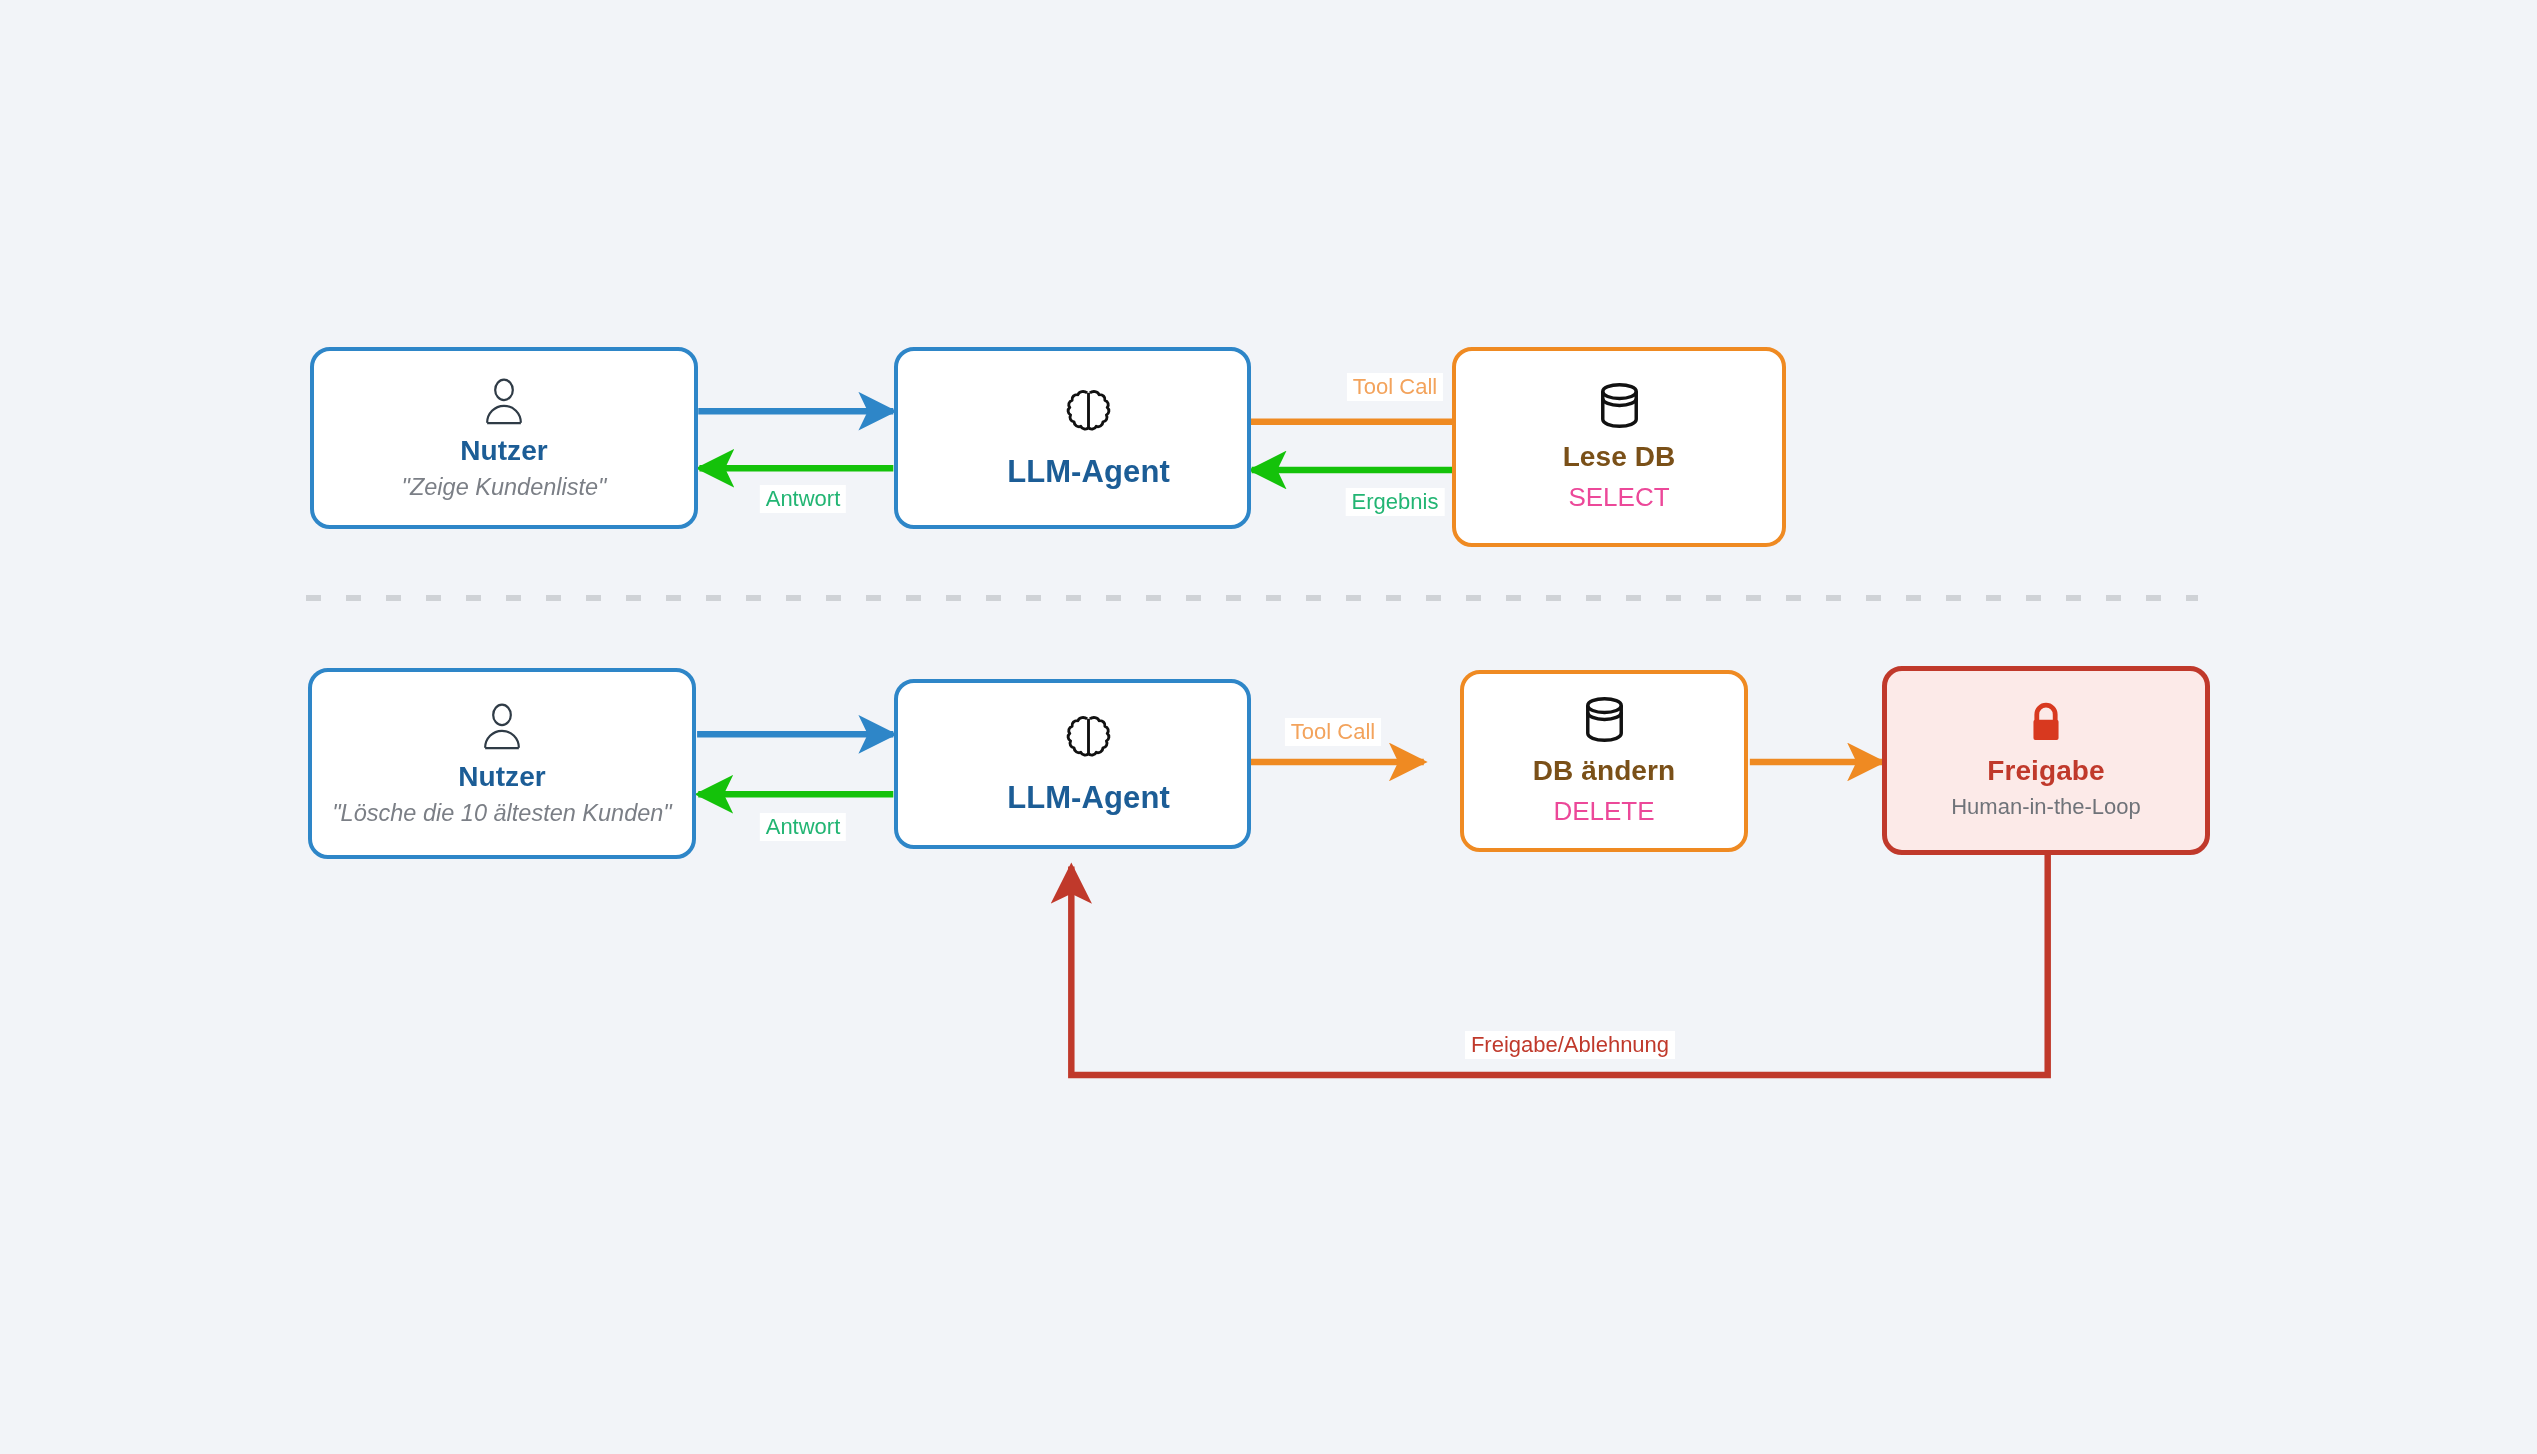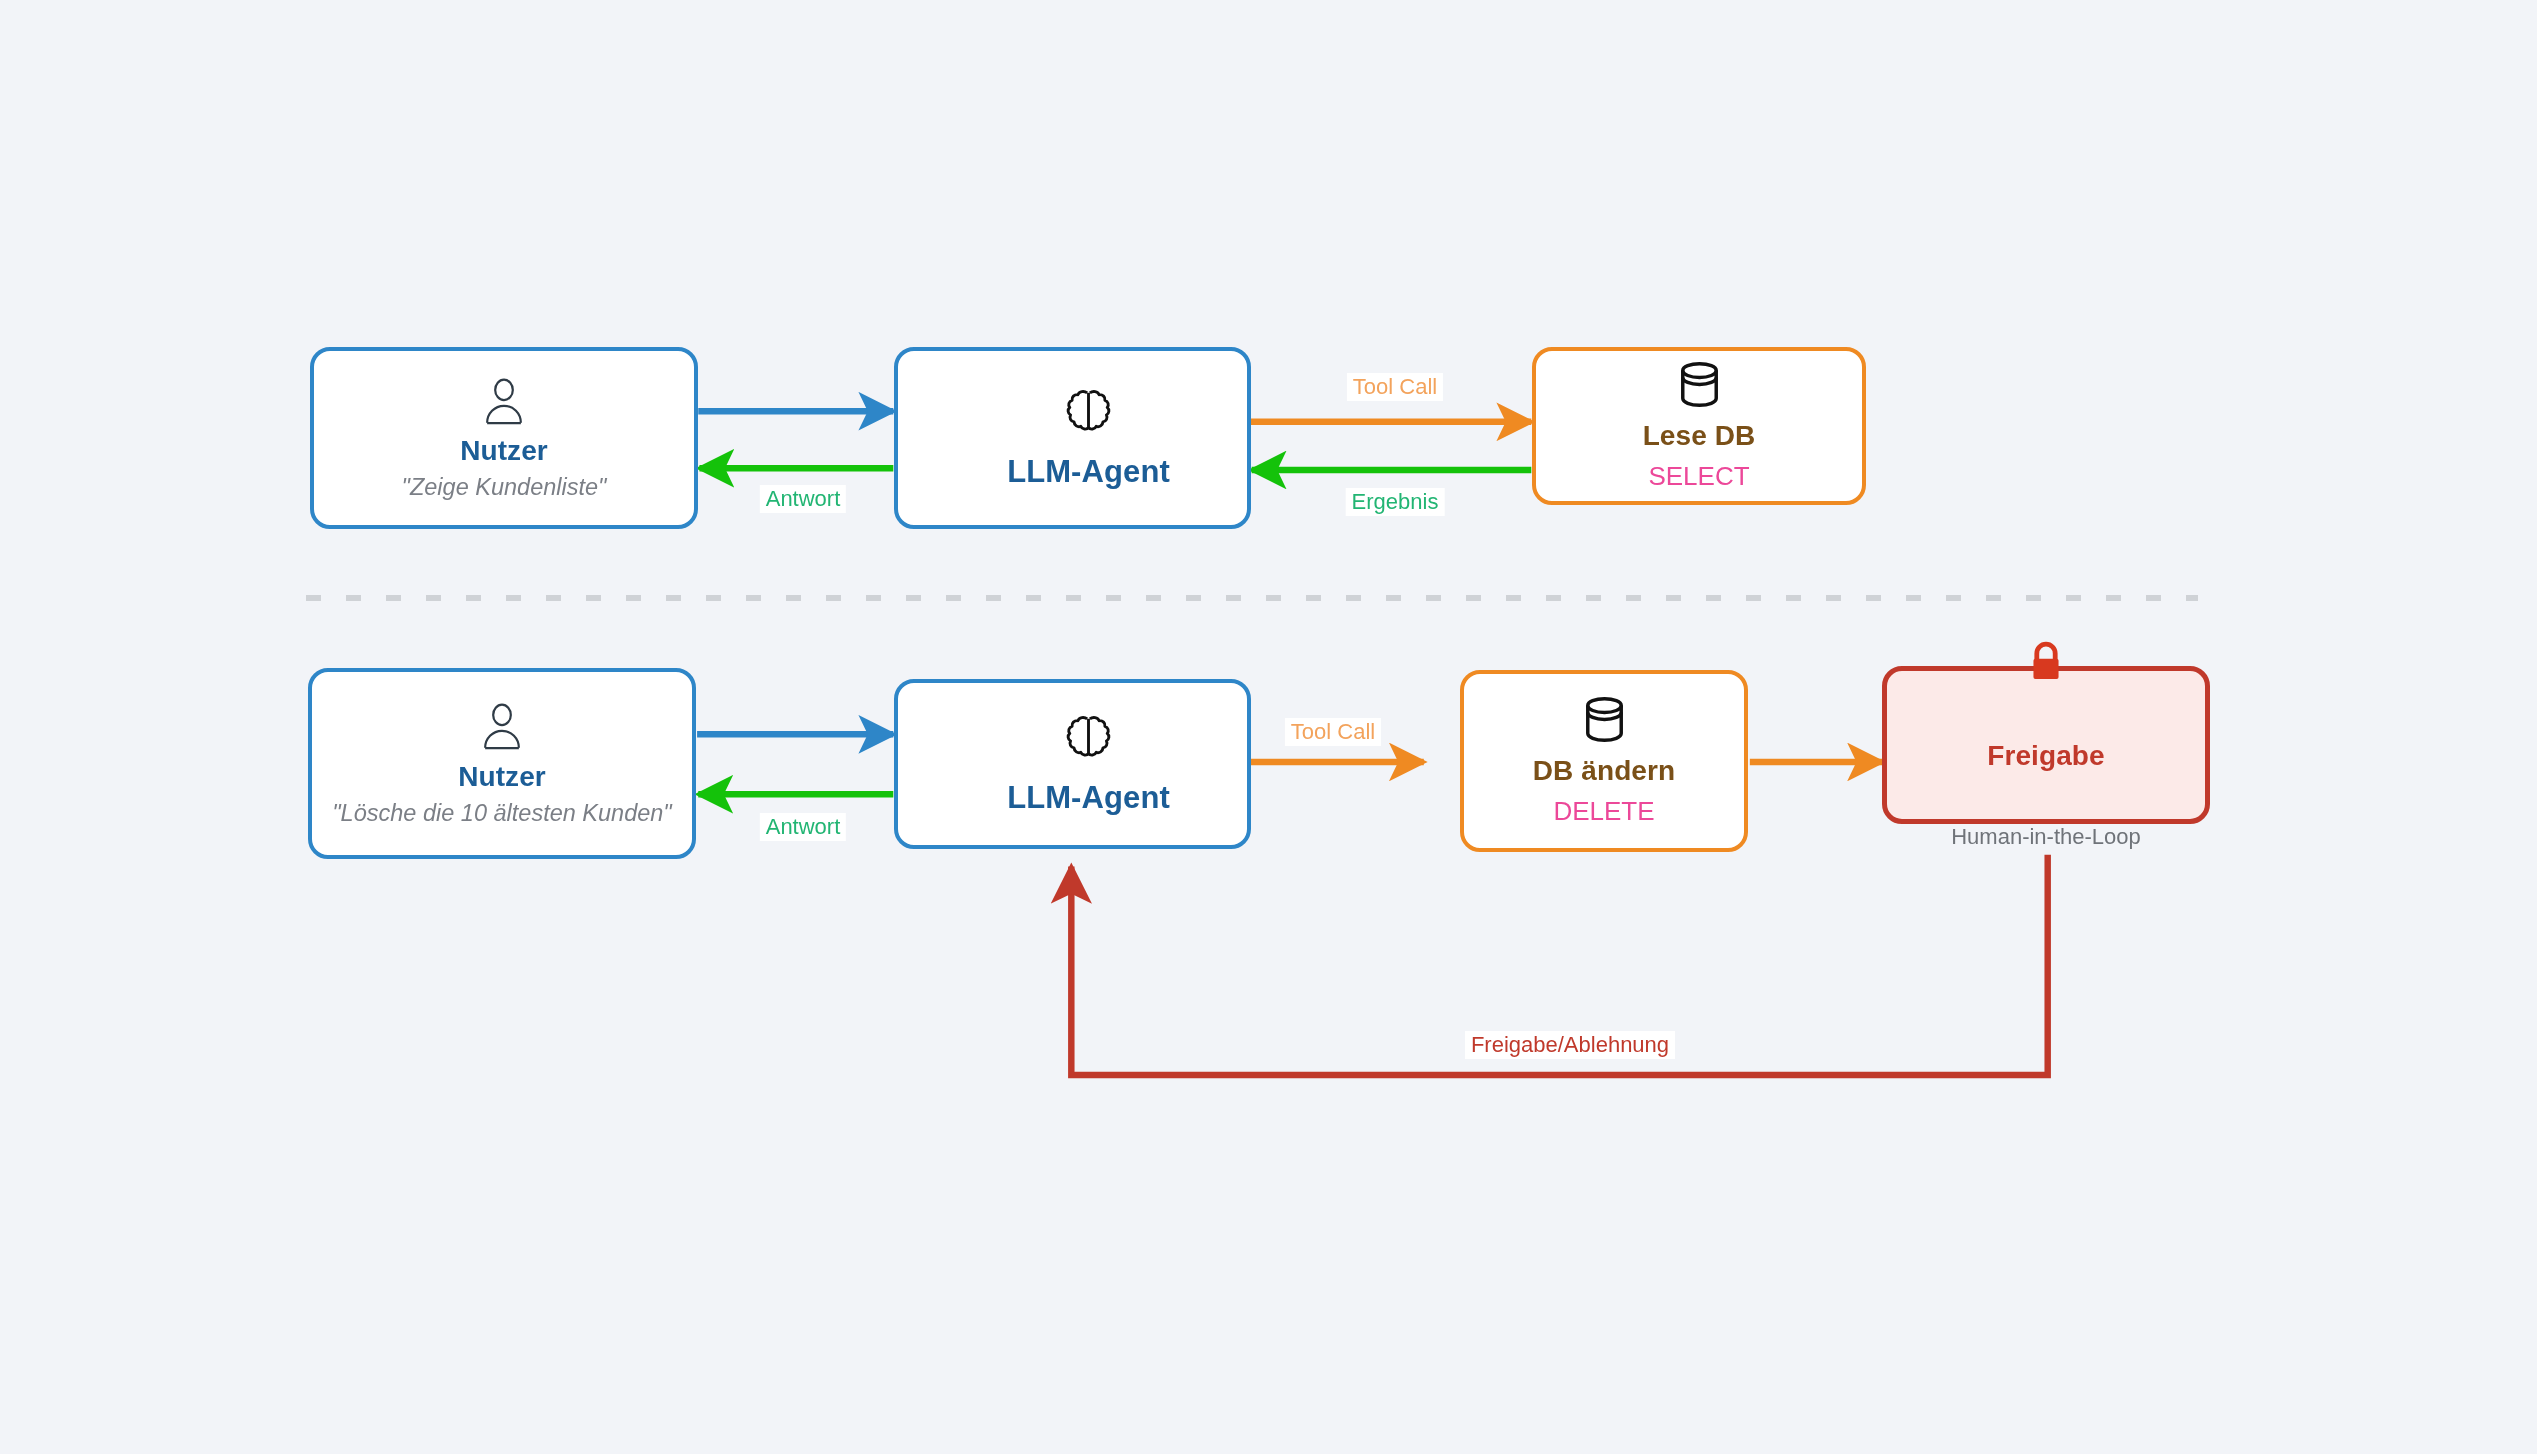--- a/index.html
+++ b/index.html
@@ -190,21 +190,21 @@
     <span class="icon">
       <svg width="51" height="54" viewBox="0 0 26 28" fill="none" stroke="#111111" stroke-width="1.5" stroke-linejoin="round">
         <path d="M12.3 3.1c-1.6-1.3-4.1-.9-4.8.9-1.9-.2-3.3 1.2-3 2.9-1.7.5-2.3 2.5-1.2 3.7-1.3 1.1-1.1 3.1.4 3.9-.8 1.5.1 3.3 1.8 3.6.1 1.8 1.9 2.9 3.5 2.3.7 1.6 3 1.9 4.1.6"></path>
         <path d="M13.7 3.1c1.6-1.3 4.1-.9 4.8.9 1.9-.2 3.3 1.2 3 2.9 1.7.5 2.3 2.5 1.2 3.7 1.3 1.1 1.1 3.1-.4 3.9.8 1.5-.1 3.3-1.8 3.6-.1 1.8-1.9 2.9-3.5 2.3-.7 1.6-3 1.9-4.1.6"></path>
         <line x1="13" y1="3" x2="13" y2="21.3"></line>
       </svg>
     </span>
     <span class="title">LLM-Agent</span>
   </div>
 
-  <div class="node tool" style="left:1532px; top:347px; width:334px; height:158px;">
+  <div class="node tool" style="left:1452px; top:347px; width:334px; height:200px;">
     <span class="icon">
       <svg width="45" height="51" viewBox="0 0 22 25" fill="none" stroke="#111111" stroke-width="1.7">
         <ellipse cx="11" cy="5.2" rx="8.2" ry="3.4"></ellipse>
         <path d="M2.8 5.2v13.6c0 1.9 3.7 3.4 8.2 3.4s8.2-1.5 8.2-3.4V5.2"></path>
         <path d="M2.8 8.6c0 1.9 3.7 3.4 8.2 3.4s8.2-1.5 8.2-3.4"></path>
       </svg>
     </span>
     <span class="title">Lese DB</span>
     <span class="subtitle">SELECT</span>
   </div>
@@ -241,21 +241,21 @@
       <svg width="45" height="51" viewBox="0 0 22 25" fill="none" stroke="#111111" stroke-width="1.7">
         <ellipse cx="11" cy="5.2" rx="8.2" ry="3.4"></ellipse>
         <path d="M2.8 5.2v13.6c0 1.9 3.7 3.4 8.2 3.4s8.2-1.5 8.2-3.4V5.2"></path>
         <path d="M2.8 8.6c0 1.9 3.7 3.4 8.2 3.4s8.2-1.5 8.2-3.4"></path>
       </svg>
     </span>
     <span class="title">DB ändern</span>
     <span class="subtitle">DELETE</span>
   </div>
 
-  <div class="node approval" style="left:1882px; top:666px; width:328px; height:158px;gap:45px;">
+  <div class="node approval" style="left:1882px; top:666px; width:328px; height:189px;">
     <span class="icon">
       <svg width="38" height="46" viewBox="0 0 18 22" fill="none">
         <path d="M4.6 9.2V6.4a4.4 4.4 0 0 1 8.8 0v2.8" stroke="#d8391f" stroke-width="2.3" fill="none"></path>
         <rect x="3.0" y="9.0" width="12" height="9.6" rx="0.9" fill="#d8391f"></rect>
       </svg>
     </span>
     <span class="title">Freigabe</span>
     <span class="subtitle">Human-in-the-Loop</span>
   </div>
 

